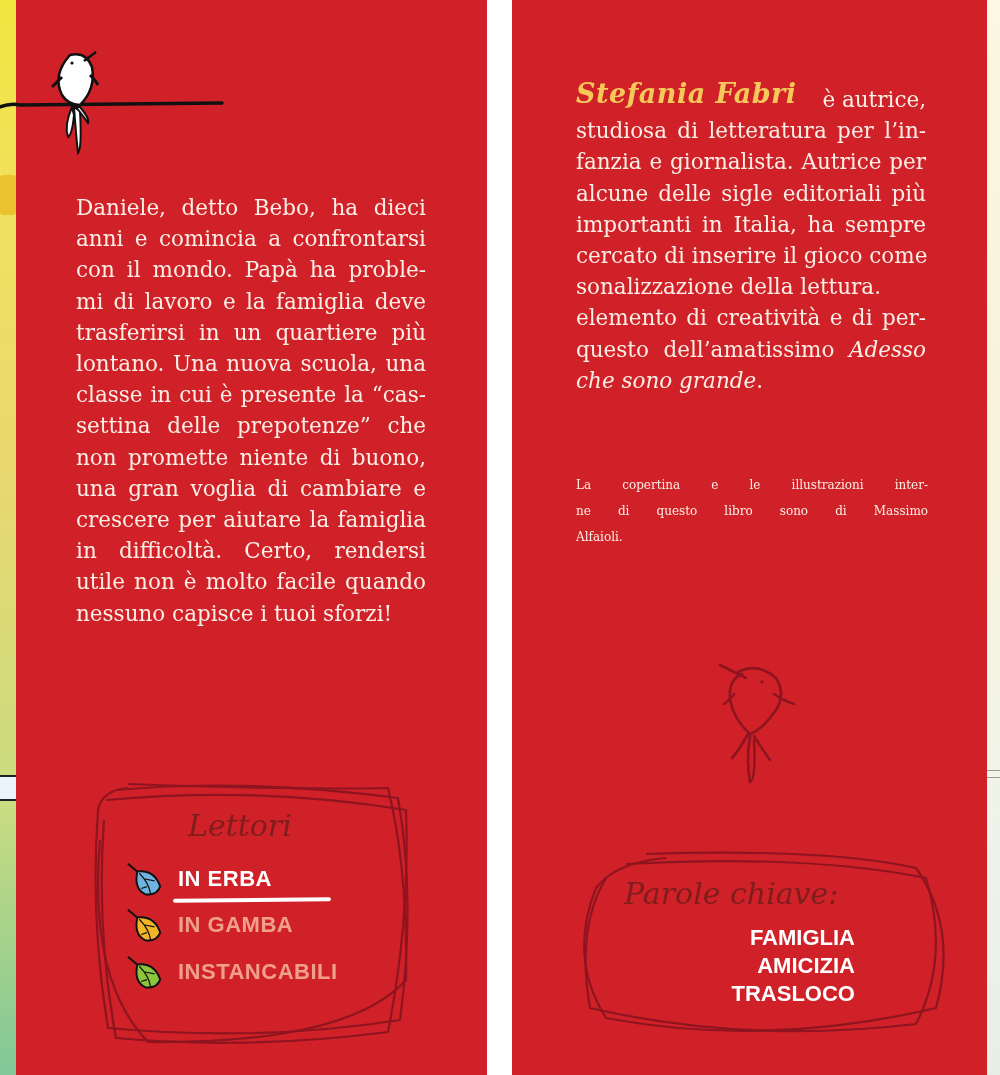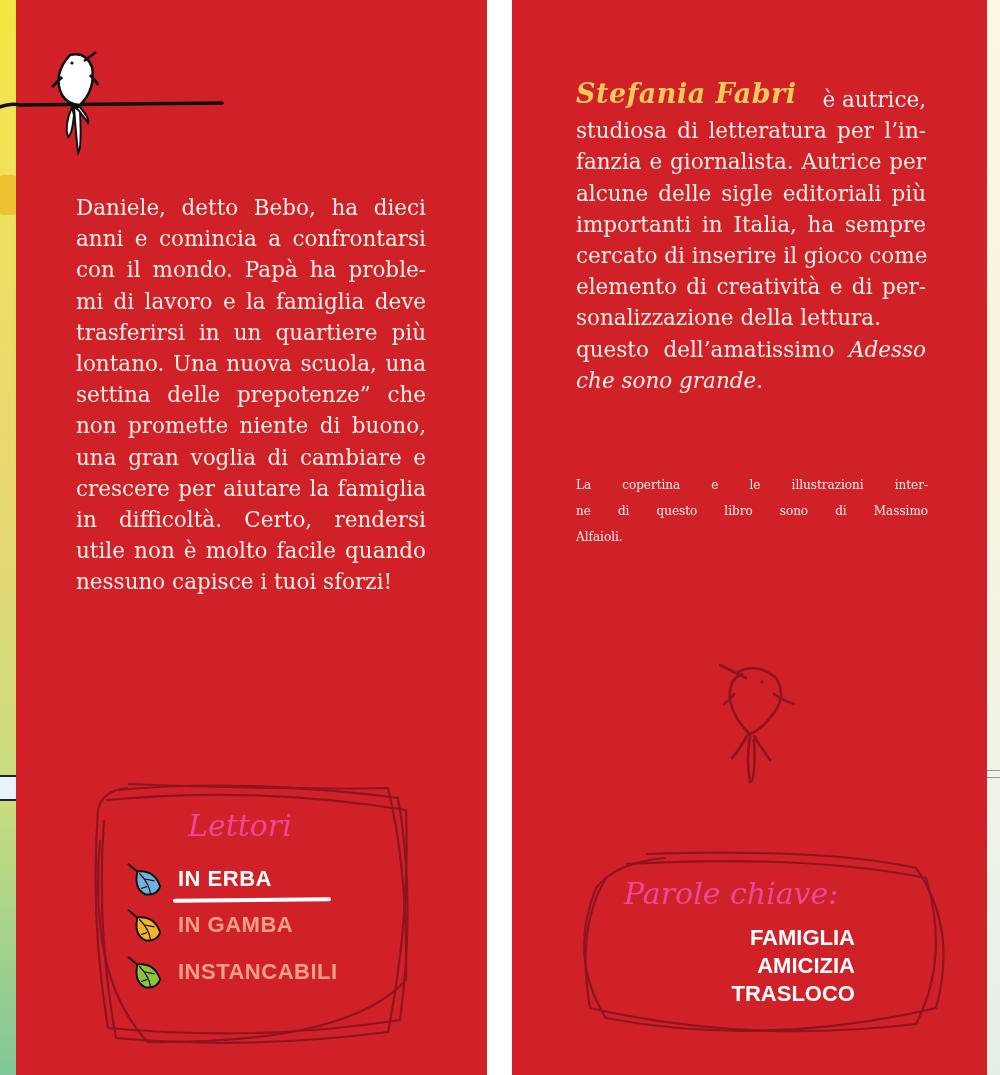--- a/index.html
+++ b/index.html
@@ -49,21 +49,21 @@
     position: absolute; left: 576px; top: 472px; width: 352px;
     color: #fbeee6; font-size: 12px; line-height: 26px;
   }
   .credit-text .line { display: block; text-align: justify; text-align-last: justify; white-space: nowrap; }
   .credit-text .line.last { text-align-last: left; }
   em { font-style: italic; }
 
   .scribble { position: absolute; }
   .box-title {
     position: absolute; font-family: "DejaVu Serif", serif; font-style: italic;
-    color: #ec4899; font-size: 30px;
+    color: #7f1d1d; font-size: 30px;
   }
   .readers-title { left: 188px; top: 808px; }
   .reader-item { position: absolute; left: 126px; display: flex; align-items: center; }
   .reader-item .leaf { width: 38px; height: 38px; margin-right: 14px; }
   .reader-item .label {
     font-family: "Liberation Sans", sans-serif; font-weight: bold; font-size: 22px; letter-spacing: .5px;
   }
   .reader-item.active .label { color: #ffffff; }
   .reader-item .label.dim { color: #f0a08a; }
   .underline { position: absolute; left: 173px; top: 898px; width: 158px; height: 4px; background: #fff; border-radius: 2px; transform: rotate(-.6deg); }
@@ -102,20 +102,21 @@
   <path d="M76 62 Q84 72 88 78 Q90 74 80 62 Z" fill="#fff" stroke="#111" stroke-width="2"></path>
 </svg>
 
 <div class="body-text left-text">
   <span class="line">Daniele, detto Bebo, ha dieci</span>
   <span class="line">anni e comincia a confrontarsi</span>
   <span class="line">con il mondo. Papà ha proble-</span>
   <span class="line">mi di lavoro e la famiglia deve</span>
   <span class="line">trasferirsi in un quartiere più</span>
   <span class="line">lontano. Una nuova scuola, una</span>
+  <span class="line">classe in cui è presente la “cas-</span>
   <span class="line">settina delle prepotenze” che</span>
   <span class="line">non promette niente di buono,</span>
   <span class="line">una gran voglia di cambiare e</span>
   <span class="line">crescere per aiutare la famiglia</span>
   <span class="line">in difficoltà. Certo, rendersi</span>
   <span class="line">utile non è molto facile quando</span>
   <span class="line last">nessuno capisce i tuoi sforzi!</span>
 </div>
 
 <svg class="scribble" style="left:88px;top:780px" width="330" height="270" viewBox="0 0 330 270">
@@ -153,22 +154,22 @@
   <span class="label dim">INSTANCABILI</span>
 </div>
 
 <div class="body-text right-text">
   <span class="line" style="text-align-last:right;"><span class="author-name" style="float:left;margin-top:-6px;">Stefania Fabri</span><span> è autrice,</span></span>
   <span class="line">studiosa di letteratura per l’in-</span>
   <span class="line">fanzia e giornalista. Autrice per</span>
   <span class="line">alcune delle sigle editoriali più</span>
   <span class="line">importanti in Italia, ha sempre</span>
   <span class="line">cercato di inserire il gioco come</span>
+  <span class="line last">sonalizzazione della lettura.</span>
   <span class="line">elemento di creatività e di per-</span>
-  <span class="line last">sonalizzazione della lettura.</span>
   <span class="line"><span>questo dell’amatissimo </span><em>Adesso</em></span>
   <span class="line last"><em>che sono grande</em><span>.</span></span>
 </div>
 
 <div class="credit-text">
   <span class="line">La copertina e le illustrazioni inter-</span>
   <span class="line">ne di questo libro sono di Massimo</span>
   <span class="line last">Alfaioli.</span>
 </div>
 

